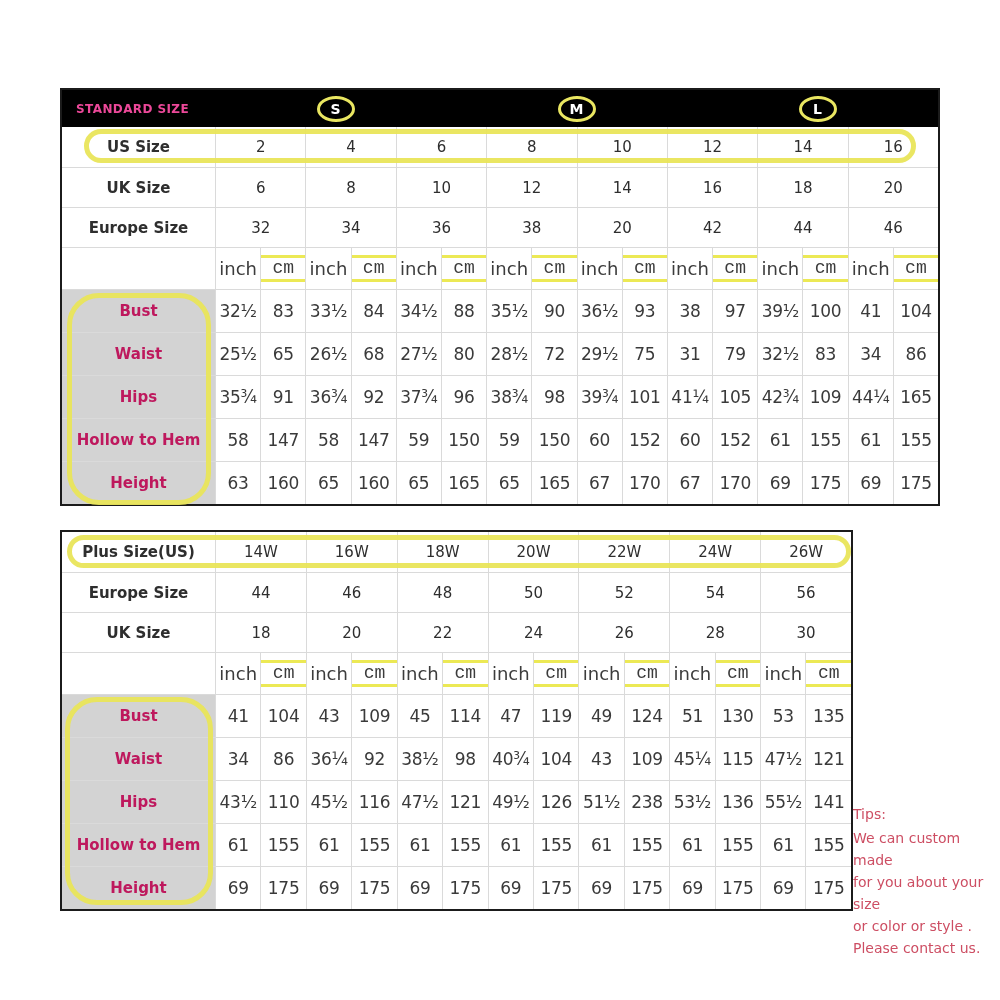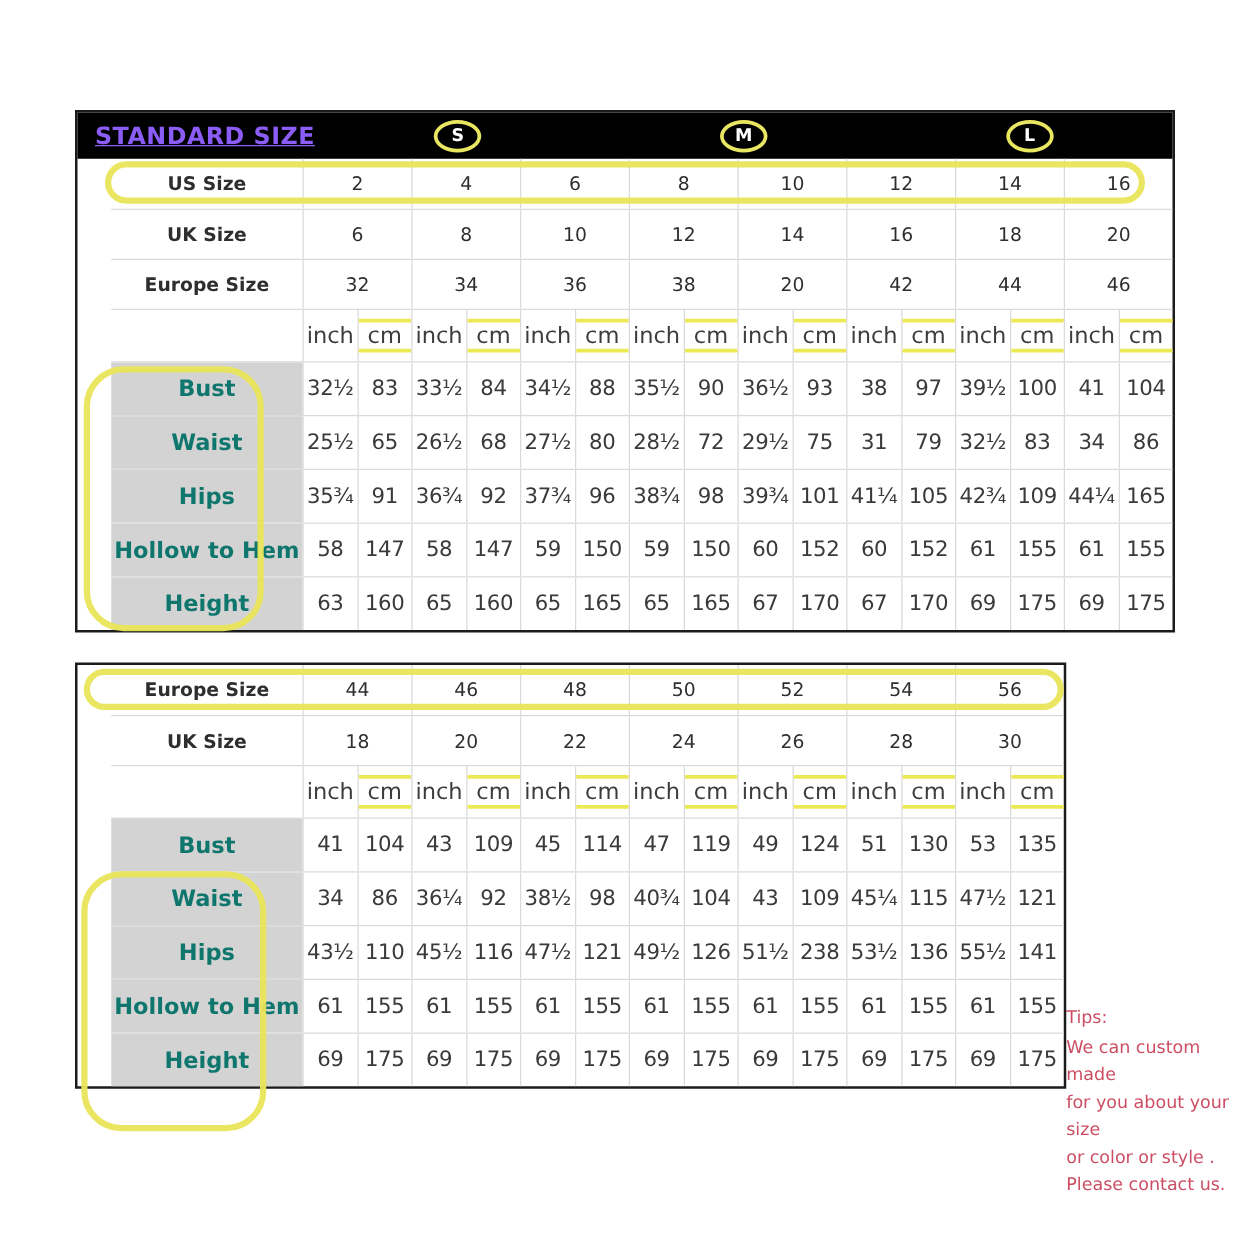--- a/index.html
+++ b/index.html
@@ -6,39 +6,39 @@
   html, body { background: #ffffff; }
   body { font-family: "DejaVu Sans", "Liberation Sans", sans-serif; }
   .page { position: relative; width: 1000px; height: 1000px; background: #fff; overflow: hidden; }
 
   
   .size-table { position: absolute; border: 2px solid #1b1b1b; background: #fff; }
   .standard-table { left: 60px; top: 88px; width: 880px; }
   .plus-table { left: 60px; top: 530px; width: 793px; }
 
   .black-bar { height: 37px; background: #000; display: flex; align-items: center; }
-  .black-bar .title-box { flex: 0 0 153px; padding-left: 14px; color: #8b5cf6; font-weight: 700; font-size: 19px; letter-spacing: .4px; white-space: nowrap; text-decoration: underline; }
+  .black-bar .title-box { flex: 0 0 153px; padding-left: 14px; color: #ec4899; font-weight: 700; font-size: 12px; letter-spacing: .4px; white-space: nowrap; }
   .badge-group { flex: 1; display: flex; justify-content: center; align-items: center; }
   .badge { border: 3px solid #e9e661; border-radius: 50%; color: #fff; font-weight: 700; font-size: 14px; padding: 0 9px; line-height: 20px; min-width: 38px; text-align: center; }
 
-  .row { display: flex; border-top: 1px solid #dadada; margin-left: 27px; }
+  .row { display: flex; border-top: 1px solid #dadada; }
   .rows .row:first-child { border-top: none; }
   .cell { flex: 1; display: flex; align-items: center; justify-content: center; border-left: 1px solid #dadada; overflow: hidden; white-space: nowrap; }
   .row .cell:first-child { border-left: none; }
-  .cell.label { flex: 0 0 153px; font-weight: 700; color: #0f766e; font-size: 18px; }
+  .cell.label { flex: 0 0 153px; font-weight: 700; color: #be185d; font-size: 15px; }
   .size-row { height: 40px; }
   .size-row .cell { font-size: 15px; color: #2e2e2e; }
   .cell.span2 { flex: 2; }
   .unit-row { height: 42px; }
   .unit-row .cell { font-size: 18px; color: #3c3c3c; }
   .measure-row { height: 43px; }
   .measure-row .cell.label { background: #d3d3d3; }
   .measure-row .cell.val { font-size: 17px; color: #3a3a3a; letter-spacing: -0.3px; }
 
-  .cm-box { border: 3px solid #ece955; border-radius: 9px; padding: 0 20px; line-height: 21px; display: inline-block; }
+  .cm-box { border: 3px solid #ece955; border-radius: 9px; padding: 0 20px; line-height: 21px; display: inline-block; font-family: Liberation Mono, monospace; }
 
   
   .yellow-rect { position: absolute; border: 5px solid rgba(233, 229, 90, 0.95); pointer-events: none; z-index: 5; }
   .hl-us-row      { left: 84px;  top: 129px; width: 832px; height: 34px; border-radius: 18px; }
   .hl-std-labels  { left: 67px;  top: 293px; width: 144px; height: 212px; border-radius: 32px; }
   .hl-plus-row    { left: 67px;  top: 535px; width: 784px; height: 33px; border-radius: 17px; }
   .hl-plus-labels { left: 65px;  top: 697px; width: 148px; height: 208px; border-radius: 32px; }
 
   
   .tips { position: absolute; left: 853px; top: 803px; width: 150px; color: #cd4e63; font-size: 14px; line-height: 22px; }
@@ -225,20 +225,30 @@
           <div class="cell val">175</div>
           <div class="cell val">69</div>
           <div class="cell val">175</div>
         </div>
       </div>
   </section>
 
   <section class="size-table plus-table">
     <div class="rows" id="plus-rows">
         <div class="row size-row">
+          <div class="cell label">Plus Size(US)</div>
+          <div class="cell span2">14W</div>
+          <div class="cell span2">16W</div>
+          <div class="cell span2">18W</div>
+          <div class="cell span2">20W</div>
+          <div class="cell span2">22W</div>
+          <div class="cell span2">24W</div>
+          <div class="cell span2">26W</div>
+        </div>
+        <div class="row size-row">
           <div class="cell label">Europe Size</div>
           <div class="cell span2">44</div>
           <div class="cell span2">46</div>
           <div class="cell span2">48</div>
           <div class="cell span2">50</div>
           <div class="cell span2">52</div>
           <div class="cell span2">54</div>
           <div class="cell span2">56</div>
         </div>
         <div class="row size-row">

